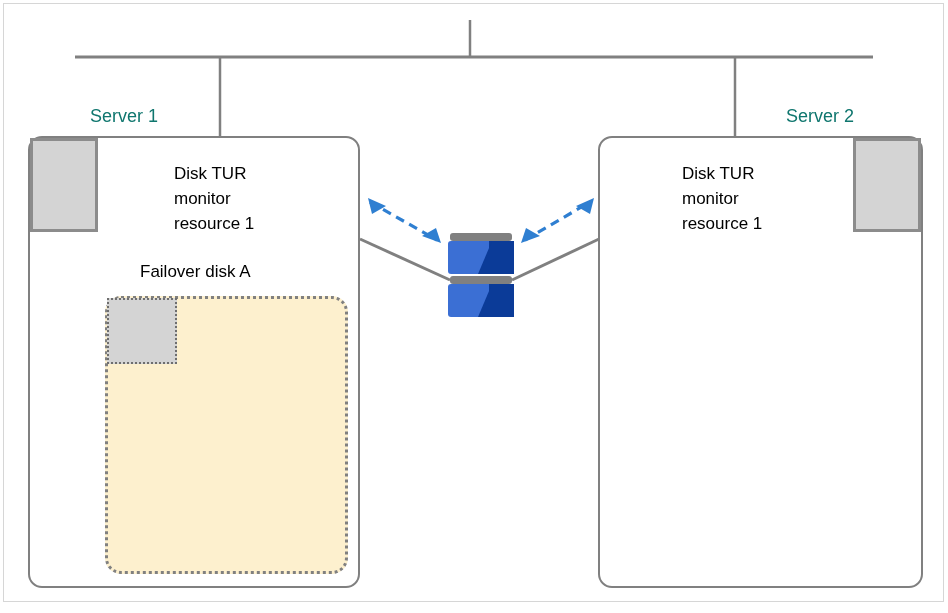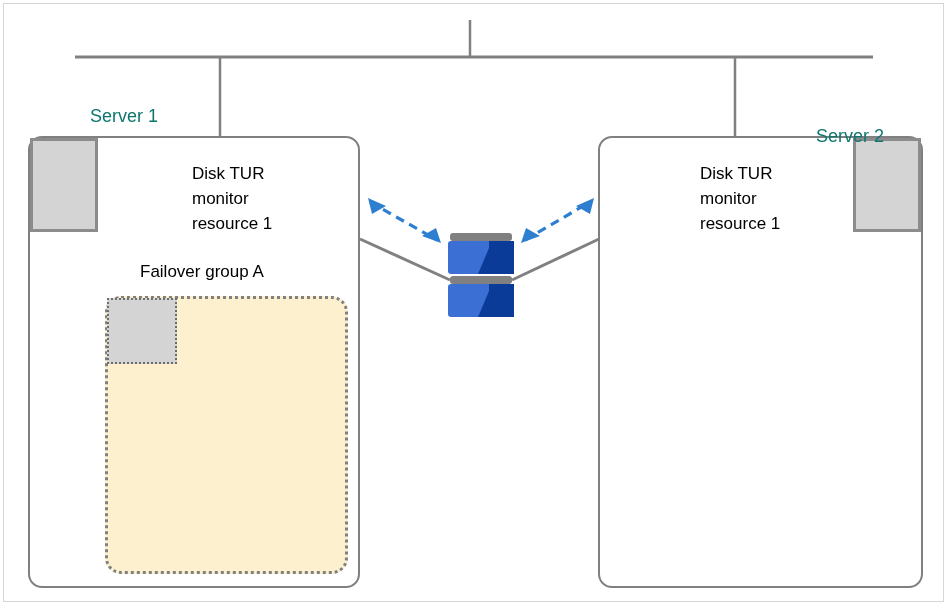--- a/index.html
+++ b/index.html
@@ -44,21 +44,21 @@
   #server1-box { left: 28px;  top: 136px; width: 332px; height: 452px; }
   #server2-box { left: 598px; top: 136px; width: 325px; height: 452px; }
 
   .server-label {
     position: absolute;
     font-size: 18px;
     color: #0f766e;
     white-space: nowrap;
   }
   #server1-label { left: 90px;  top: 106px; }
-  #server2-label { left: 816px; top: 106px; margin-top: 20px; }
+  #server2-label { left: 786px; top: 106px; }
 
   
   .srv-icon-wrap {
     position: absolute;
     width: 68px;
     height: 94px;
     background: #d4d4d4;
     border: 3px solid #8c8c8c;
     box-sizing: border-box;
   }
@@ -70,21 +70,20 @@
     position: absolute;
     display: flex;
     align-items: flex-start;
   }
   #server1-res { left: 124px; top: 160px; }
   #server2-res { left: 632px; top: 160px; }
   .res-text {
     font-size: 17px;
     line-height: 25px;
     color: #000;
-    margin-left: 18px;
     white-space: pre-line;
     padding-top: 1px;
   }
 
   
   #failover-label {
     position: absolute;
     left: 140px;
     top: 262px;
     font-size: 17px;
@@ -250,18 +249,18 @@
 resource 1</div>
   </div>
 
   <div class="res-row" id="server2-res">
     <div style="width:50px;height:50px;"></div>
     <div class="res-text">Disk TUR
 monitor
 resource 1</div>
   </div>
 
-  <div id="failover-label">Failover group A</div>
+  <div id="failover-label">Failover disk A</div>
   <div id="failover-box"></div>
   <div id="failover-icon-wrap"></div>
 
 
 </div>
 
 </body></html>

